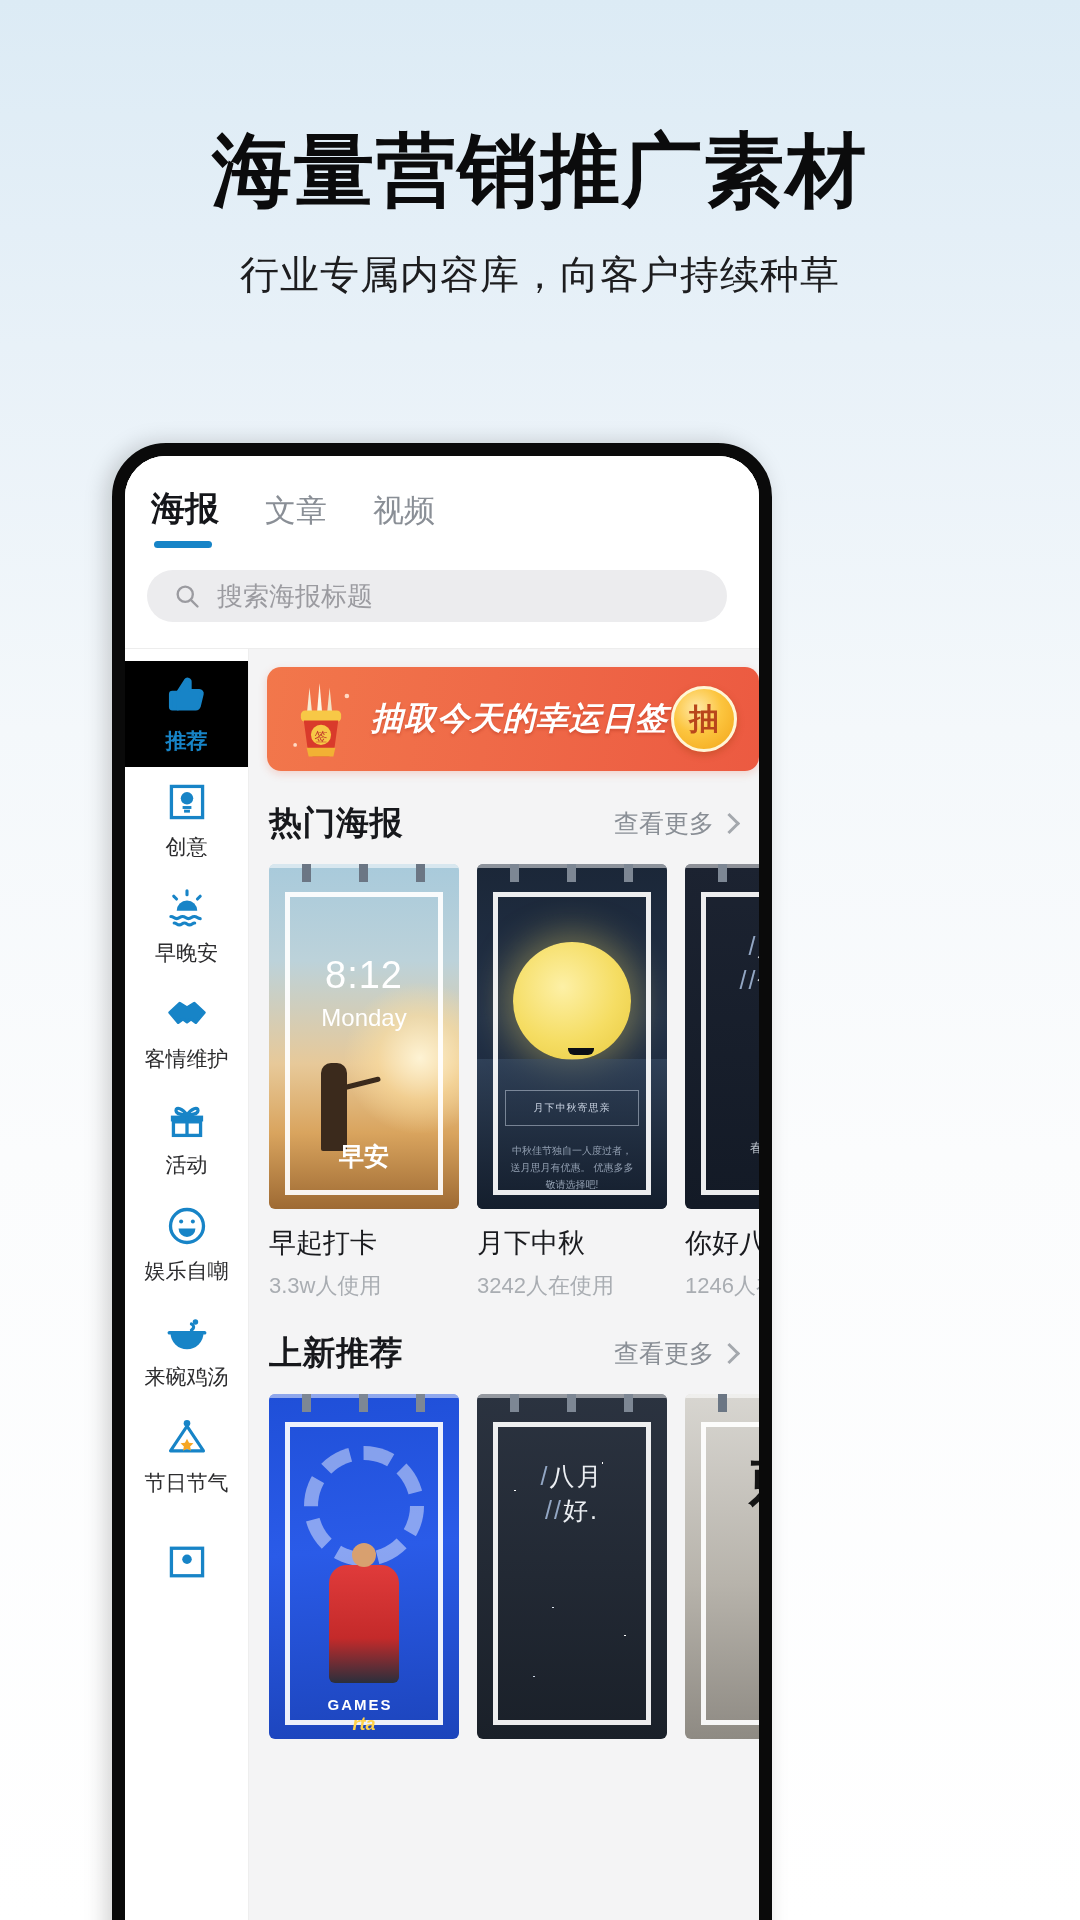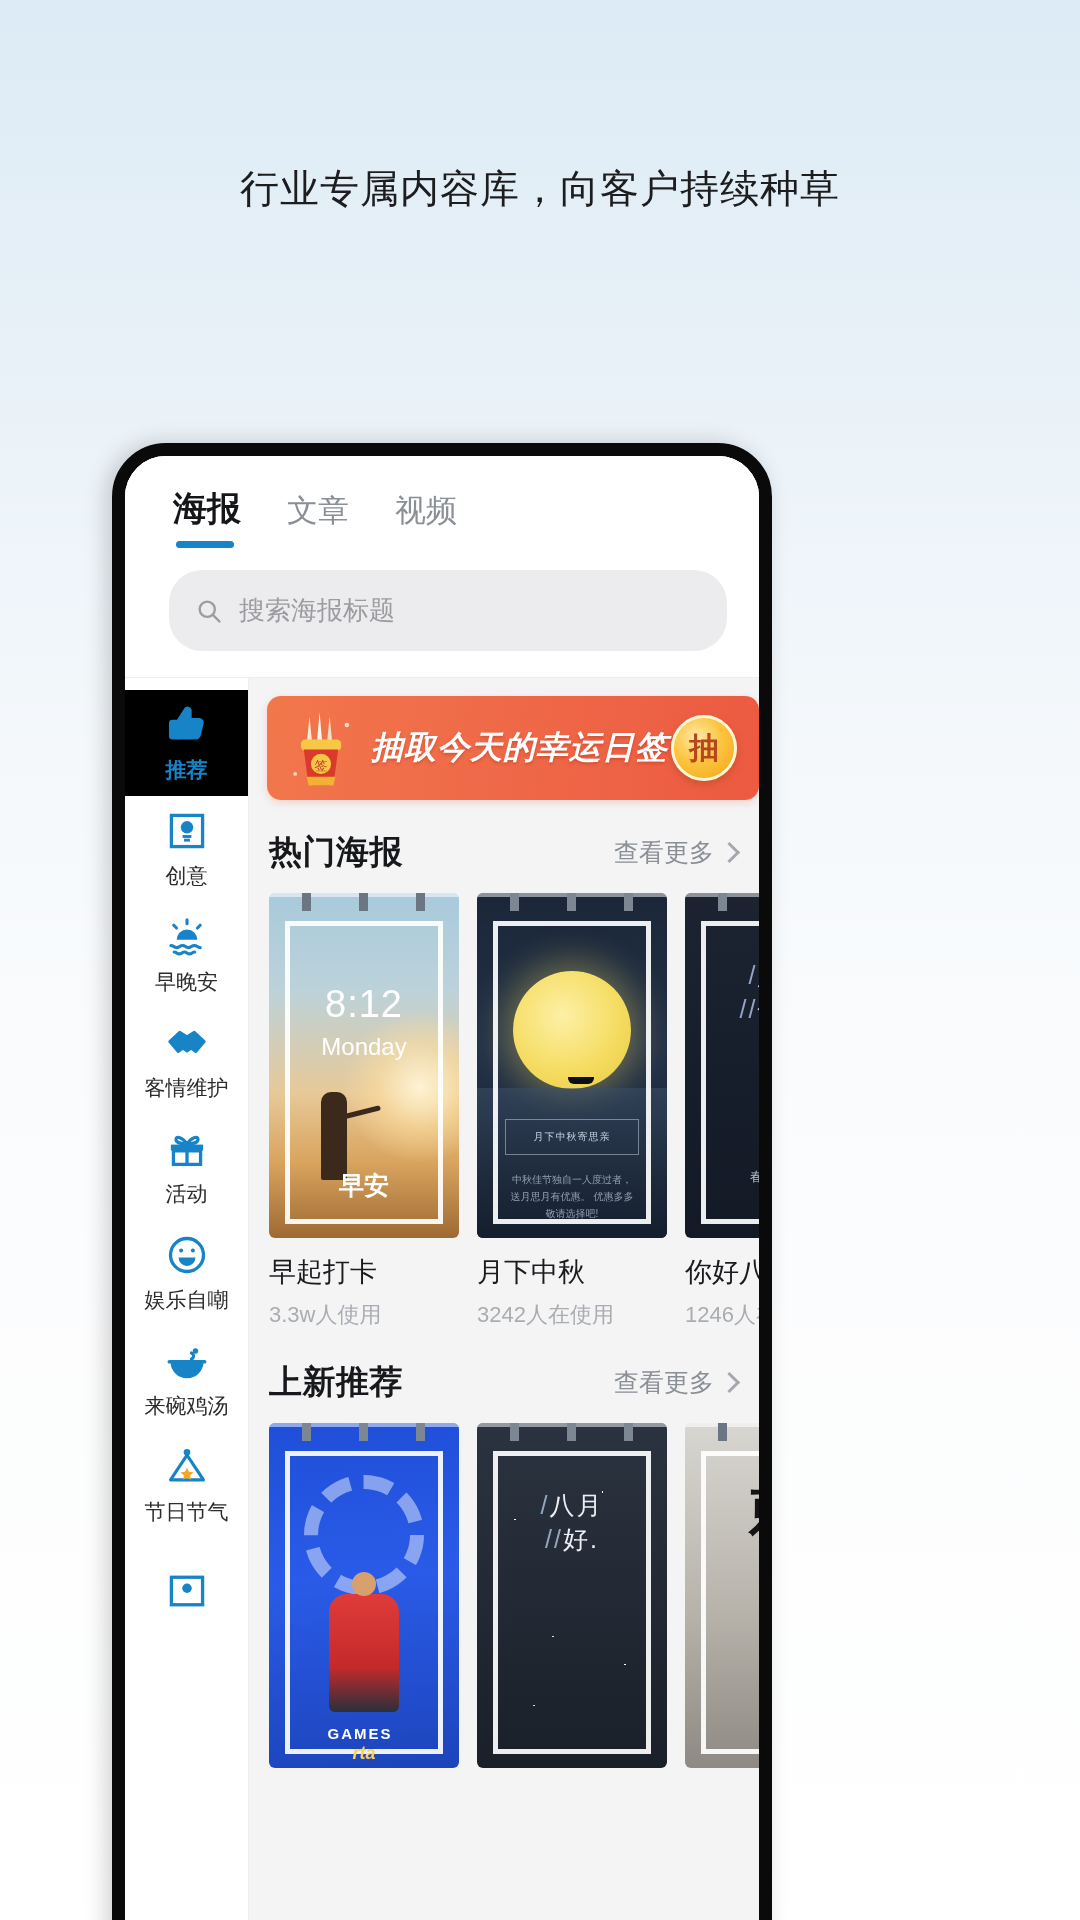--- a/index.html
+++ b/index.html
@@ -36,31 +36,31 @@
     box-shadow: -6px 0 22px rgba(0,0,0,0.18);
   }
   .phone-inner {
     position: absolute; inset: 0;
     background: #ffffff;
     display: flex; flex-direction: column;
     overflow: hidden;
   }
 
   
-  .topbar { background:#fff; padding: 30px 30px 0 42px; flex: 0 0 auto; font-family: Liberation Mono, monospace; }
+  .topbar { background:#fff; padding: 30px 30px 0 20px; flex: 0 0 auto; font-family: Liberation Mono, monospace; }
   .tabs { display:flex; align-items: flex-end; gap: 46px; padding-left: 6px; }
   .tab { font-size: 31px; color:#8a8f96; position: relative; padding-bottom: 16px; }
   .tab.active { color:#15161a; font-size: 34px; font-weight: 700; }
   .tab.active .tab-underline {
     position:absolute; left: 3px; bottom: 0;
     width: 58px; height: 7px; border-radius: 4px; background:#1784c7;
   }
   .searchwrap { padding: 22px 2px 26px 2px; }
   .searchbar {
-    height: 81px; background:#ececee; border-radius: 33px;
+    height: 52px; background:#ececee; border-radius: 33px;
     display:flex; align-items:center; gap: 16px; padding: 0 26px;
   }
   .search-icon { width: 28px; height: 28px; flex: 0 0 auto; }
   .search-ph { font-size: 26px; color:#9b9ba0; }
 
   
   .bodysplit { display:flex; flex:1 1 auto; min-height: 0; border-top: 1px solid #ededed; }
 
   
   .sidebar {
@@ -205,20 +205,21 @@
       radial-gradient(1.5px 1.5px at 66% 20%, #fff 50%, transparent 51%),
       radial-gradient(1.5px 1.5px at 40% 62%, #dfe7f2 50%, transparent 51%),
       radial-gradient(2px 2px at 78% 70%, #fff 50%, transparent 51%),
       radial-gradient(1.5px 1.5px at 30% 82%, #cdd8e8 50%, transparent 51%);
   }
 </style>
 </head>
 <body>
 
 <div class="hero">
+  <div class="hero-title">海量营销推广素材</div>
   <div class="hero-sub">行业专属内容库，向客户持续种草</div>
 </div>
 
 <div class="phone">
   <div class="phone-inner">
 
     <div class="topbar">
       <div class="tabs">
         <div class="tab active">
           <span>海报</span>

